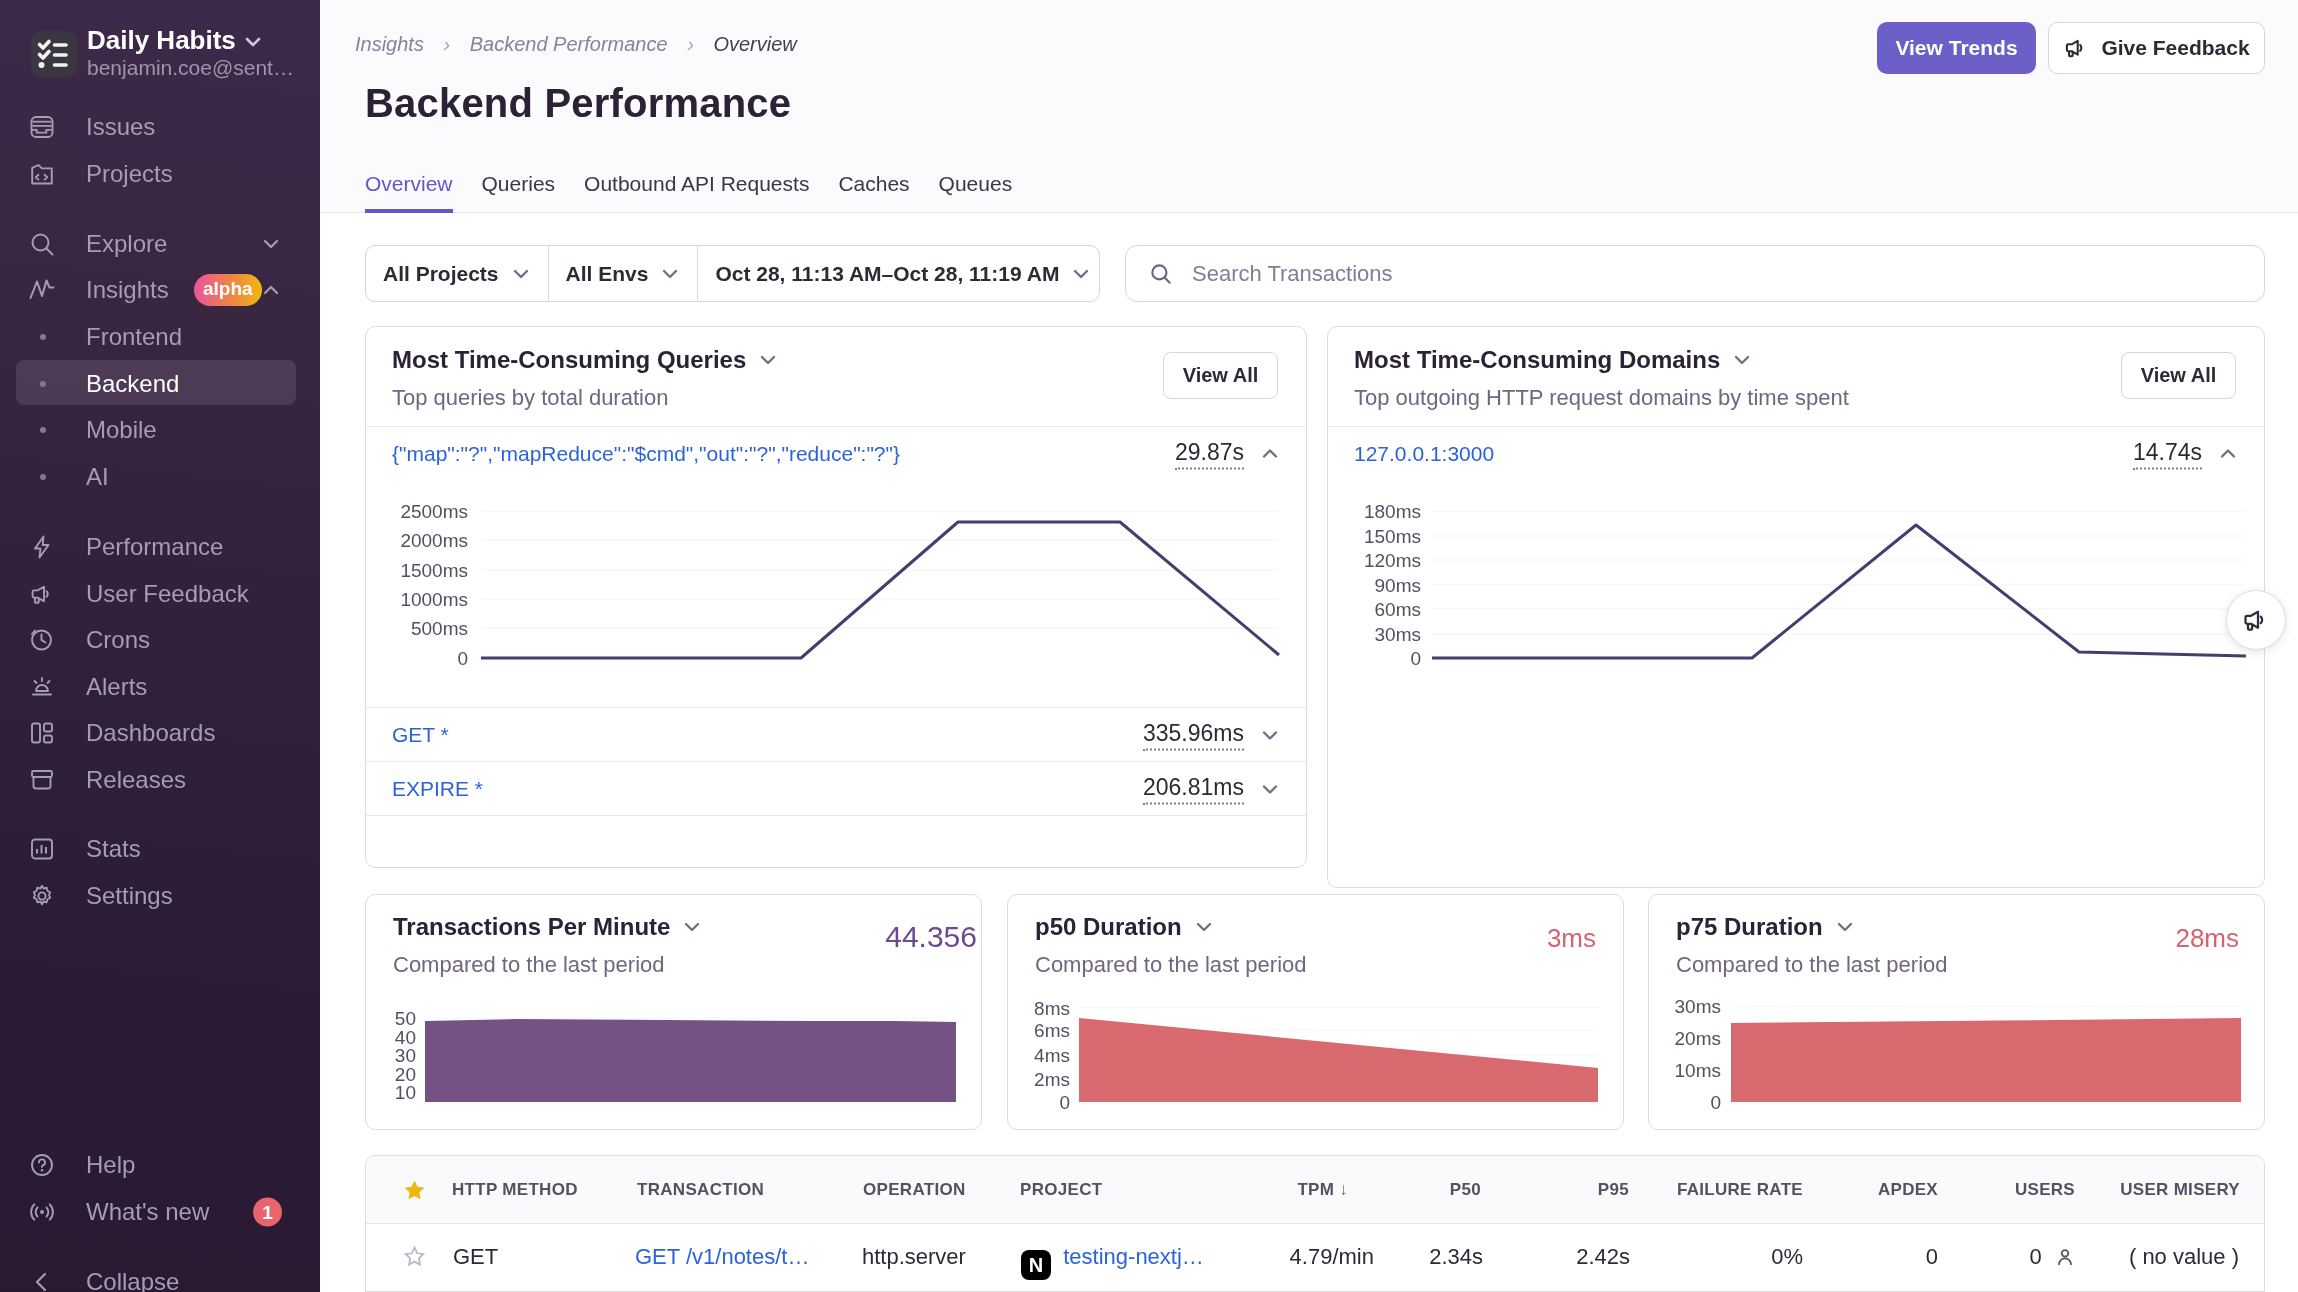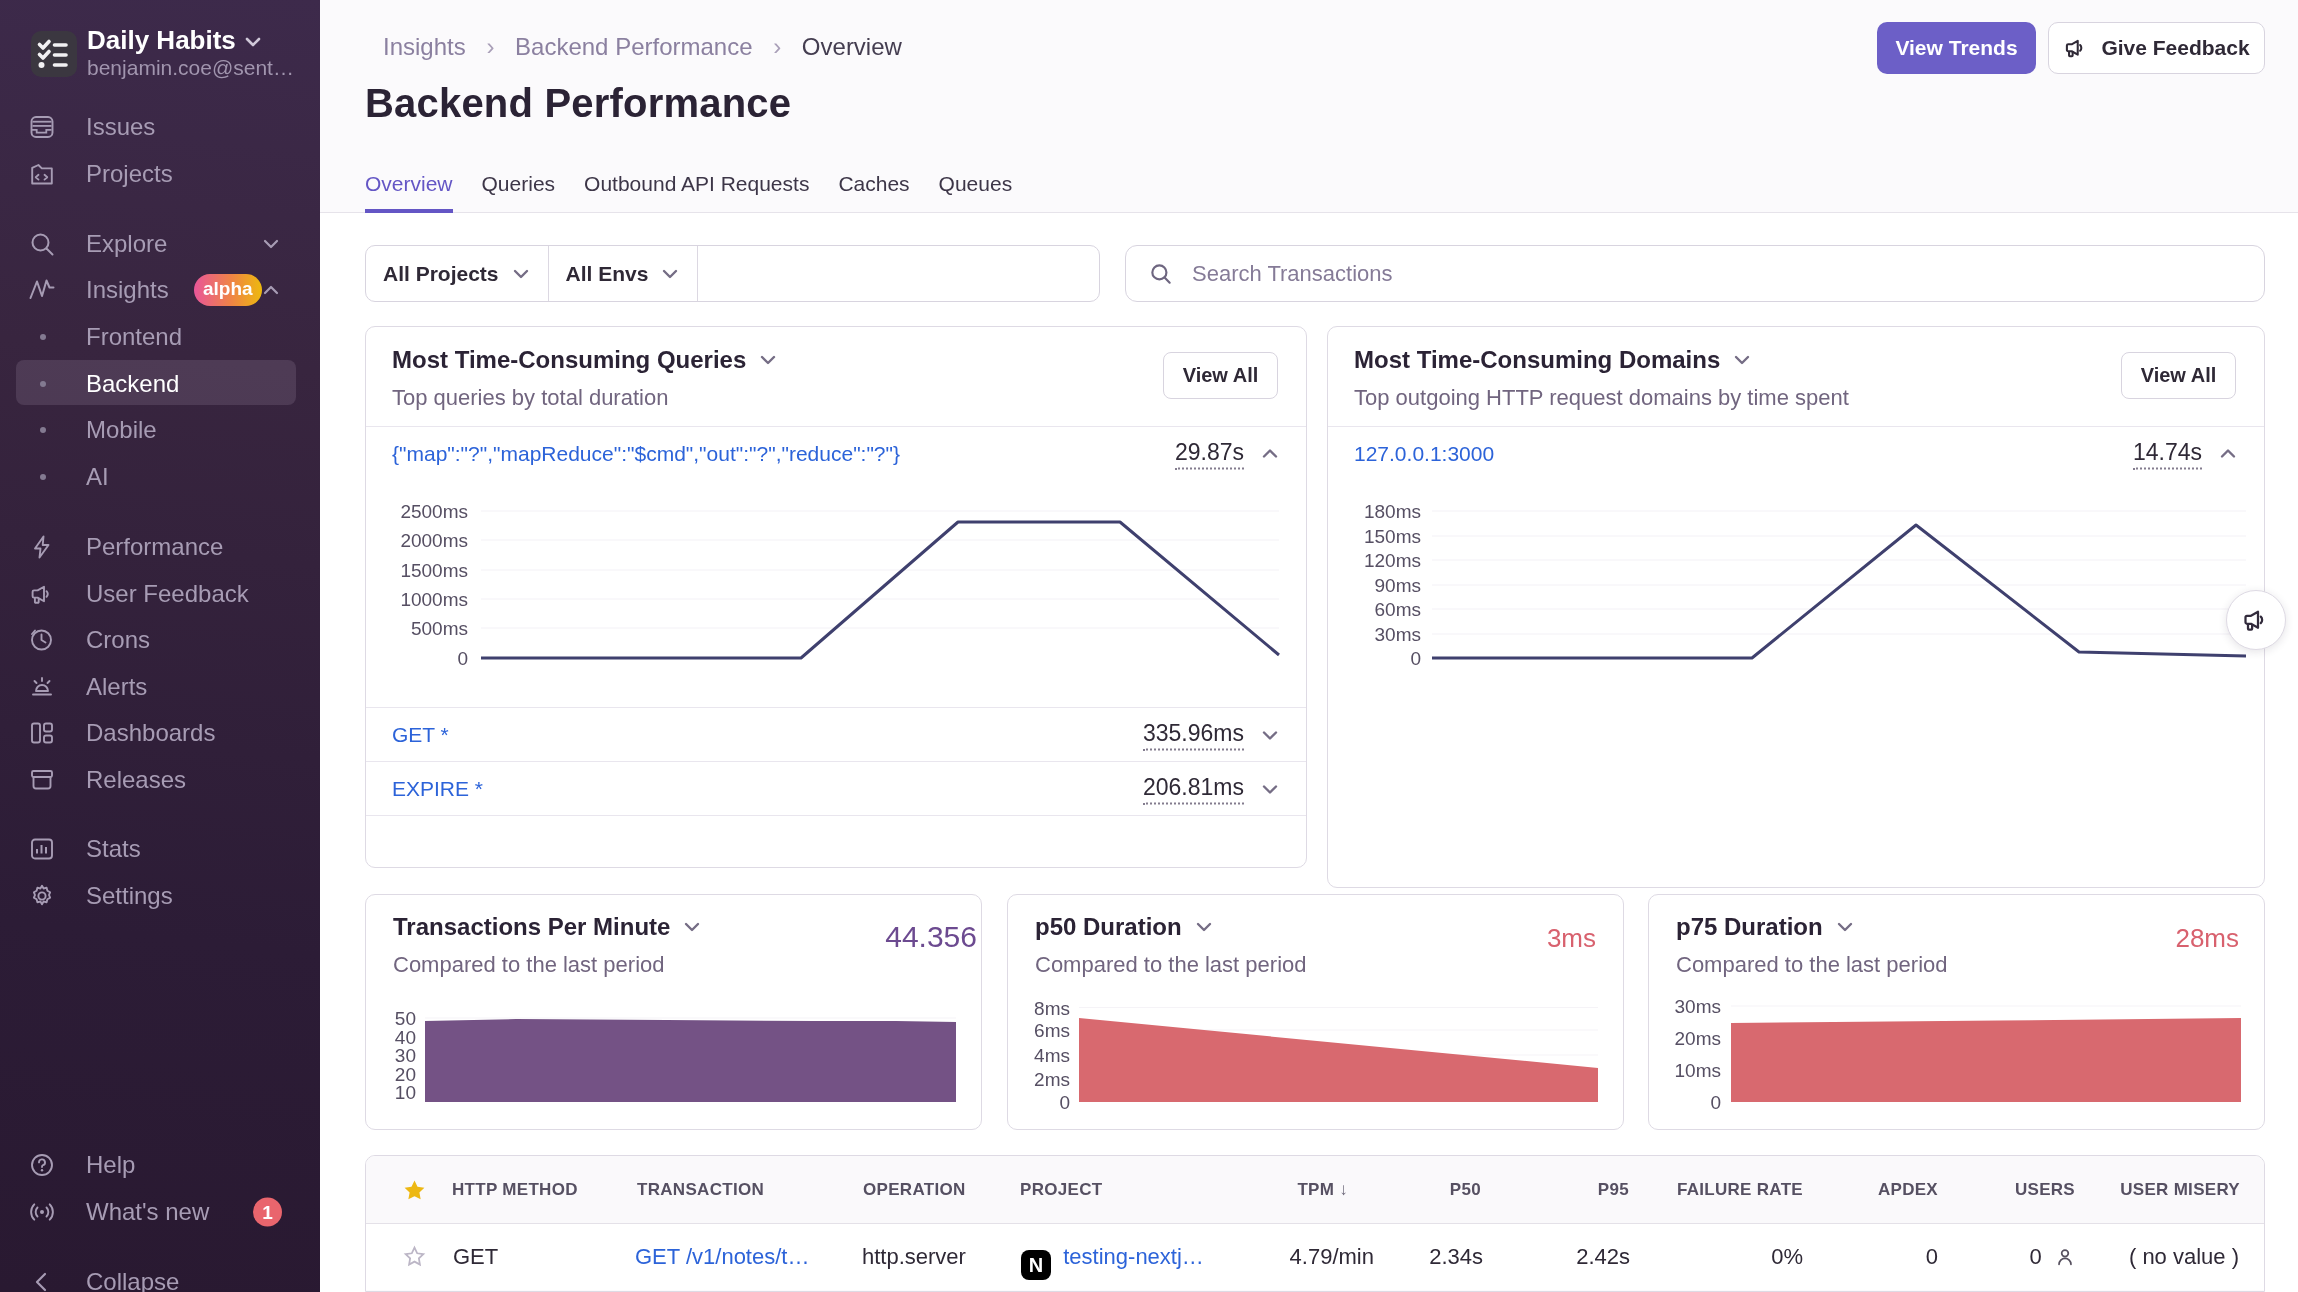--- a/index.html
+++ b/index.html
@@ -19,21 +19,21 @@
 .sel-bg { position:absolute; left:16px; top:360px; width:280px; height:45px; border-radius:8px; background:rgba(235,225,245,0.12); }
 .lbl-sel { color:#fff !important; }
 .alpha { position:absolute; left:194px; top:50%; transform:translateY(-50%); padding:4px 9px 6px; border-radius:999px;
   background:linear-gradient(90deg,#e95699 0%,#ef8445 55%,#edb90e 100%); color:#fff; font-size:19px; font-weight:700; }
 .badge1 { position:absolute; left:253px; top:50%; transform:translateY(-50%); width:29px; height:29px; border-radius:50%; background:#e9656d; color:#fff; font-size:19px; font-weight:700; text-align:center; line-height:29px; }
 .chev-right { position:absolute; right:38px; top:50%; transform:translateY(-50%); width:22px; height:22px; }
 
 
 .main { position:absolute; left:320px; top:0; width:1978px; height:1292px; background:#fff; }
 .hdrband { position:absolute; left:0; top:0; width:1978px; height:213px; background:#fbfafc; border-bottom:1px solid #e6e3ea; }
-.crumbs { position:absolute; left:63px; top:33px; font-size:24px; color:#8b80a0; white-space:nowrap; }
+.crumbs { position:absolute; left:35px; top:33px; font-size:20px; color:#8b80a0; white-space:nowrap;font-style:italic; }
 .crumbs .sep { color:#a99fb8; padding:0 14px; }
 .crumbs .cur { color:#443d50; }
 .title { position:absolute; left:45px; top:81px; font-size:40px; font-weight:700; color:#2b2335; letter-spacing:0.2px; }
 .btn { position:absolute; top:22px; height:52px; border-radius:10px; font-size:21px; font-weight:700; display:flex; align-items:center; justify-content:center; }
 .btn-trends { left:1557px; width:159px; background:#6c5fc7; color:#fff; }
 .btn-feedback { left:1728px; width:217px; background:#fff; border:1px solid #d8d4df; color:#2f2936; gap:12px; }
 .tabs { position:absolute; left:45px; top:172px; font-size:21px; color:#3d3648; }
 .tab { display:inline-block; margin-right:29px; padding-bottom:13px; }
 .tab.active { color:#6456c5; border-bottom:4px solid #6456c5; }
 
@@ -262,20 +262,23 @@
 
     <div class="filterbar">
       <div class="fseg">All Projects <svg width="20" height="14" viewBox="0 0 20 14">
             <polyline points="4,4 10,10 16,4" fill="none" stroke="#756d85" stroke-width="2.4" stroke-linecap="round" stroke-linejoin="round"></polyline>
           </svg></div>
       <div class="fdiv"></div>
       <div class="fseg">All Envs <svg width="20" height="14" viewBox="0 0 20 14">
             <polyline points="4,4 10,10 16,4" fill="none" stroke="#756d85" stroke-width="2.4" stroke-linecap="round" stroke-linejoin="round"></polyline>
           </svg></div>
       <div class="fdiv"></div>
+      <div class="fseg">Oct 28, 11:13 AM–Oct 28, 11:19 AM <svg width="20" height="14" viewBox="0 0 20 14">
+            <polyline points="4,4 10,10 16,4" fill="none" stroke="#756d85" stroke-width="2.4" stroke-linecap="round" stroke-linejoin="round"></polyline>
+          </svg></div>
     </div>
     <div class="searchbar">
       <svg width="26" height="26" viewBox="0 0 24 24">
           <circle cx="10.5" cy="10.5" r="6.5" fill="none" stroke="#6e6680" stroke-width="2"></circle>
           <line x1="15.3" y1="15.3" x2="20" y2="20" stroke="#6e6680" stroke-width="2" stroke-linecap="round"></line>
         </svg>
       <span class="ph">Search Transactions</span>
     </div>
 
     <div class="panel p-queries">

